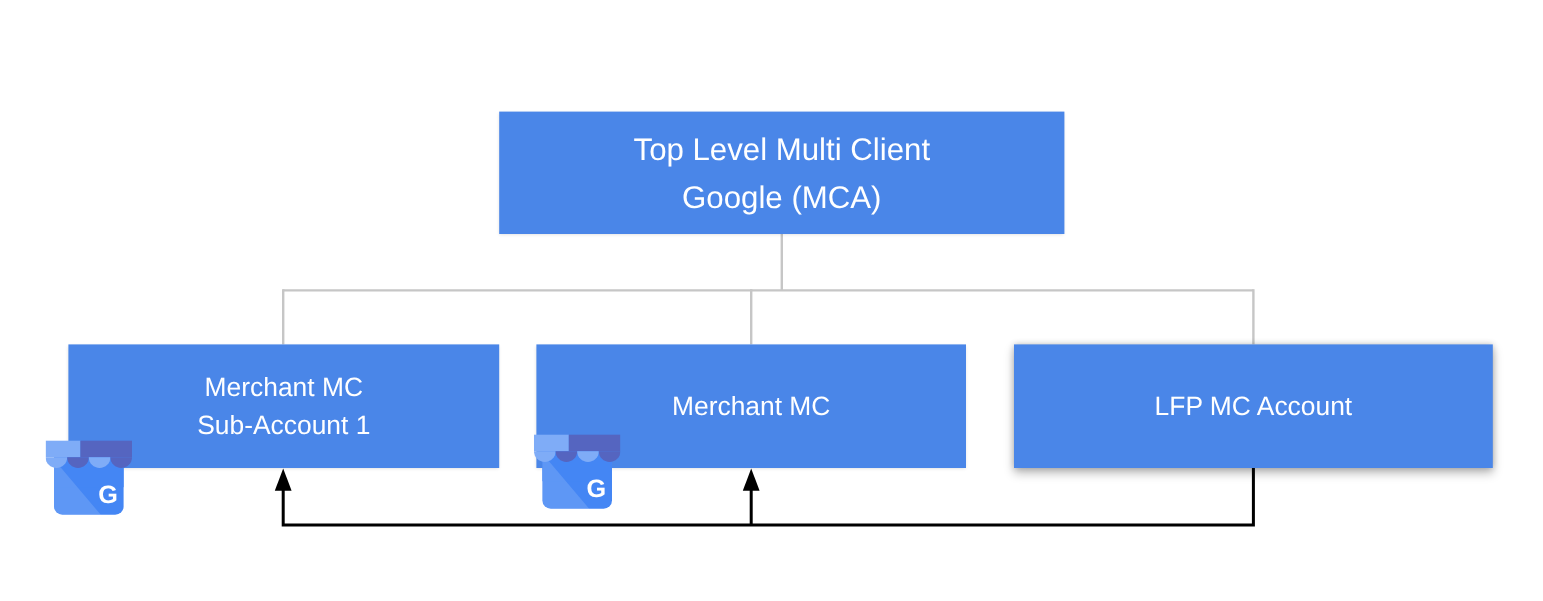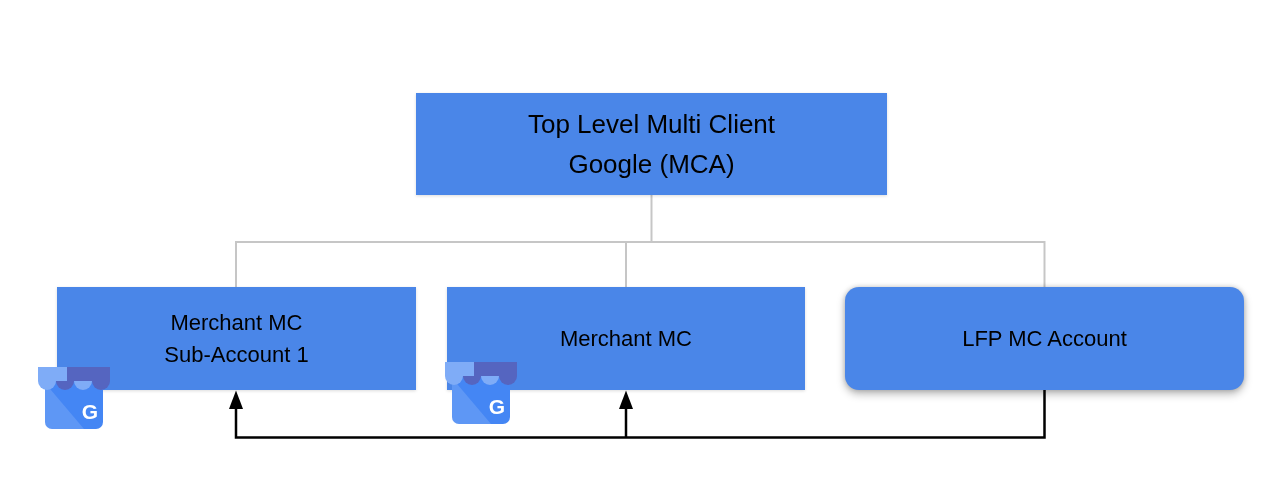--- a/index.html
+++ b/index.html
@@ -17,21 +17,21 @@
   }
   #connector-layer {
     position: absolute;
     left: 0;
     top: 0;
     z-index: 1;
   }
   .box {
     position: absolute;
     background: #4A86E8;
-    color: #000000;
+    color: #ffffff;
     display: flex;
     flex-direction: column;
     align-items: center;
     justify-content: center;
     text-align: center;
     z-index: 2;
     box-shadow: 0 1px 3px rgba(0,0,0,0.14);
   }
   .box.root {
     left: 416px; top: 93px;
@@ -42,21 +42,20 @@
   .box.child {
     font-size: 22px;
     line-height: 32px;
     text-align: center;
   }
   .box.child1 { left: 57px;  top: 287px; width: 359px; height: 103px; }
   .box.child2 { left: 447px; top: 287px; width: 358px; height: 103px; }
   .box.child3 {
     left: 845px; top: 287px; width: 399px; height: 103px;
     box-shadow: 0 4px 8px rgba(0,0,0,0.28), 0 0 5px rgba(0,0,0,0.18);
-    border-radius: 14px;
   }
   .box .line { display: block; }
   .box .line-small { font-size: 21px; }
   .gmb-icon {
     position: absolute;
     z-index: 3;
   }
   .gmb-icon.icon1 { left: 38px;  top: 367px; }
   .gmb-icon.icon2 { left: 445px; top: 362px; }
 </style>

